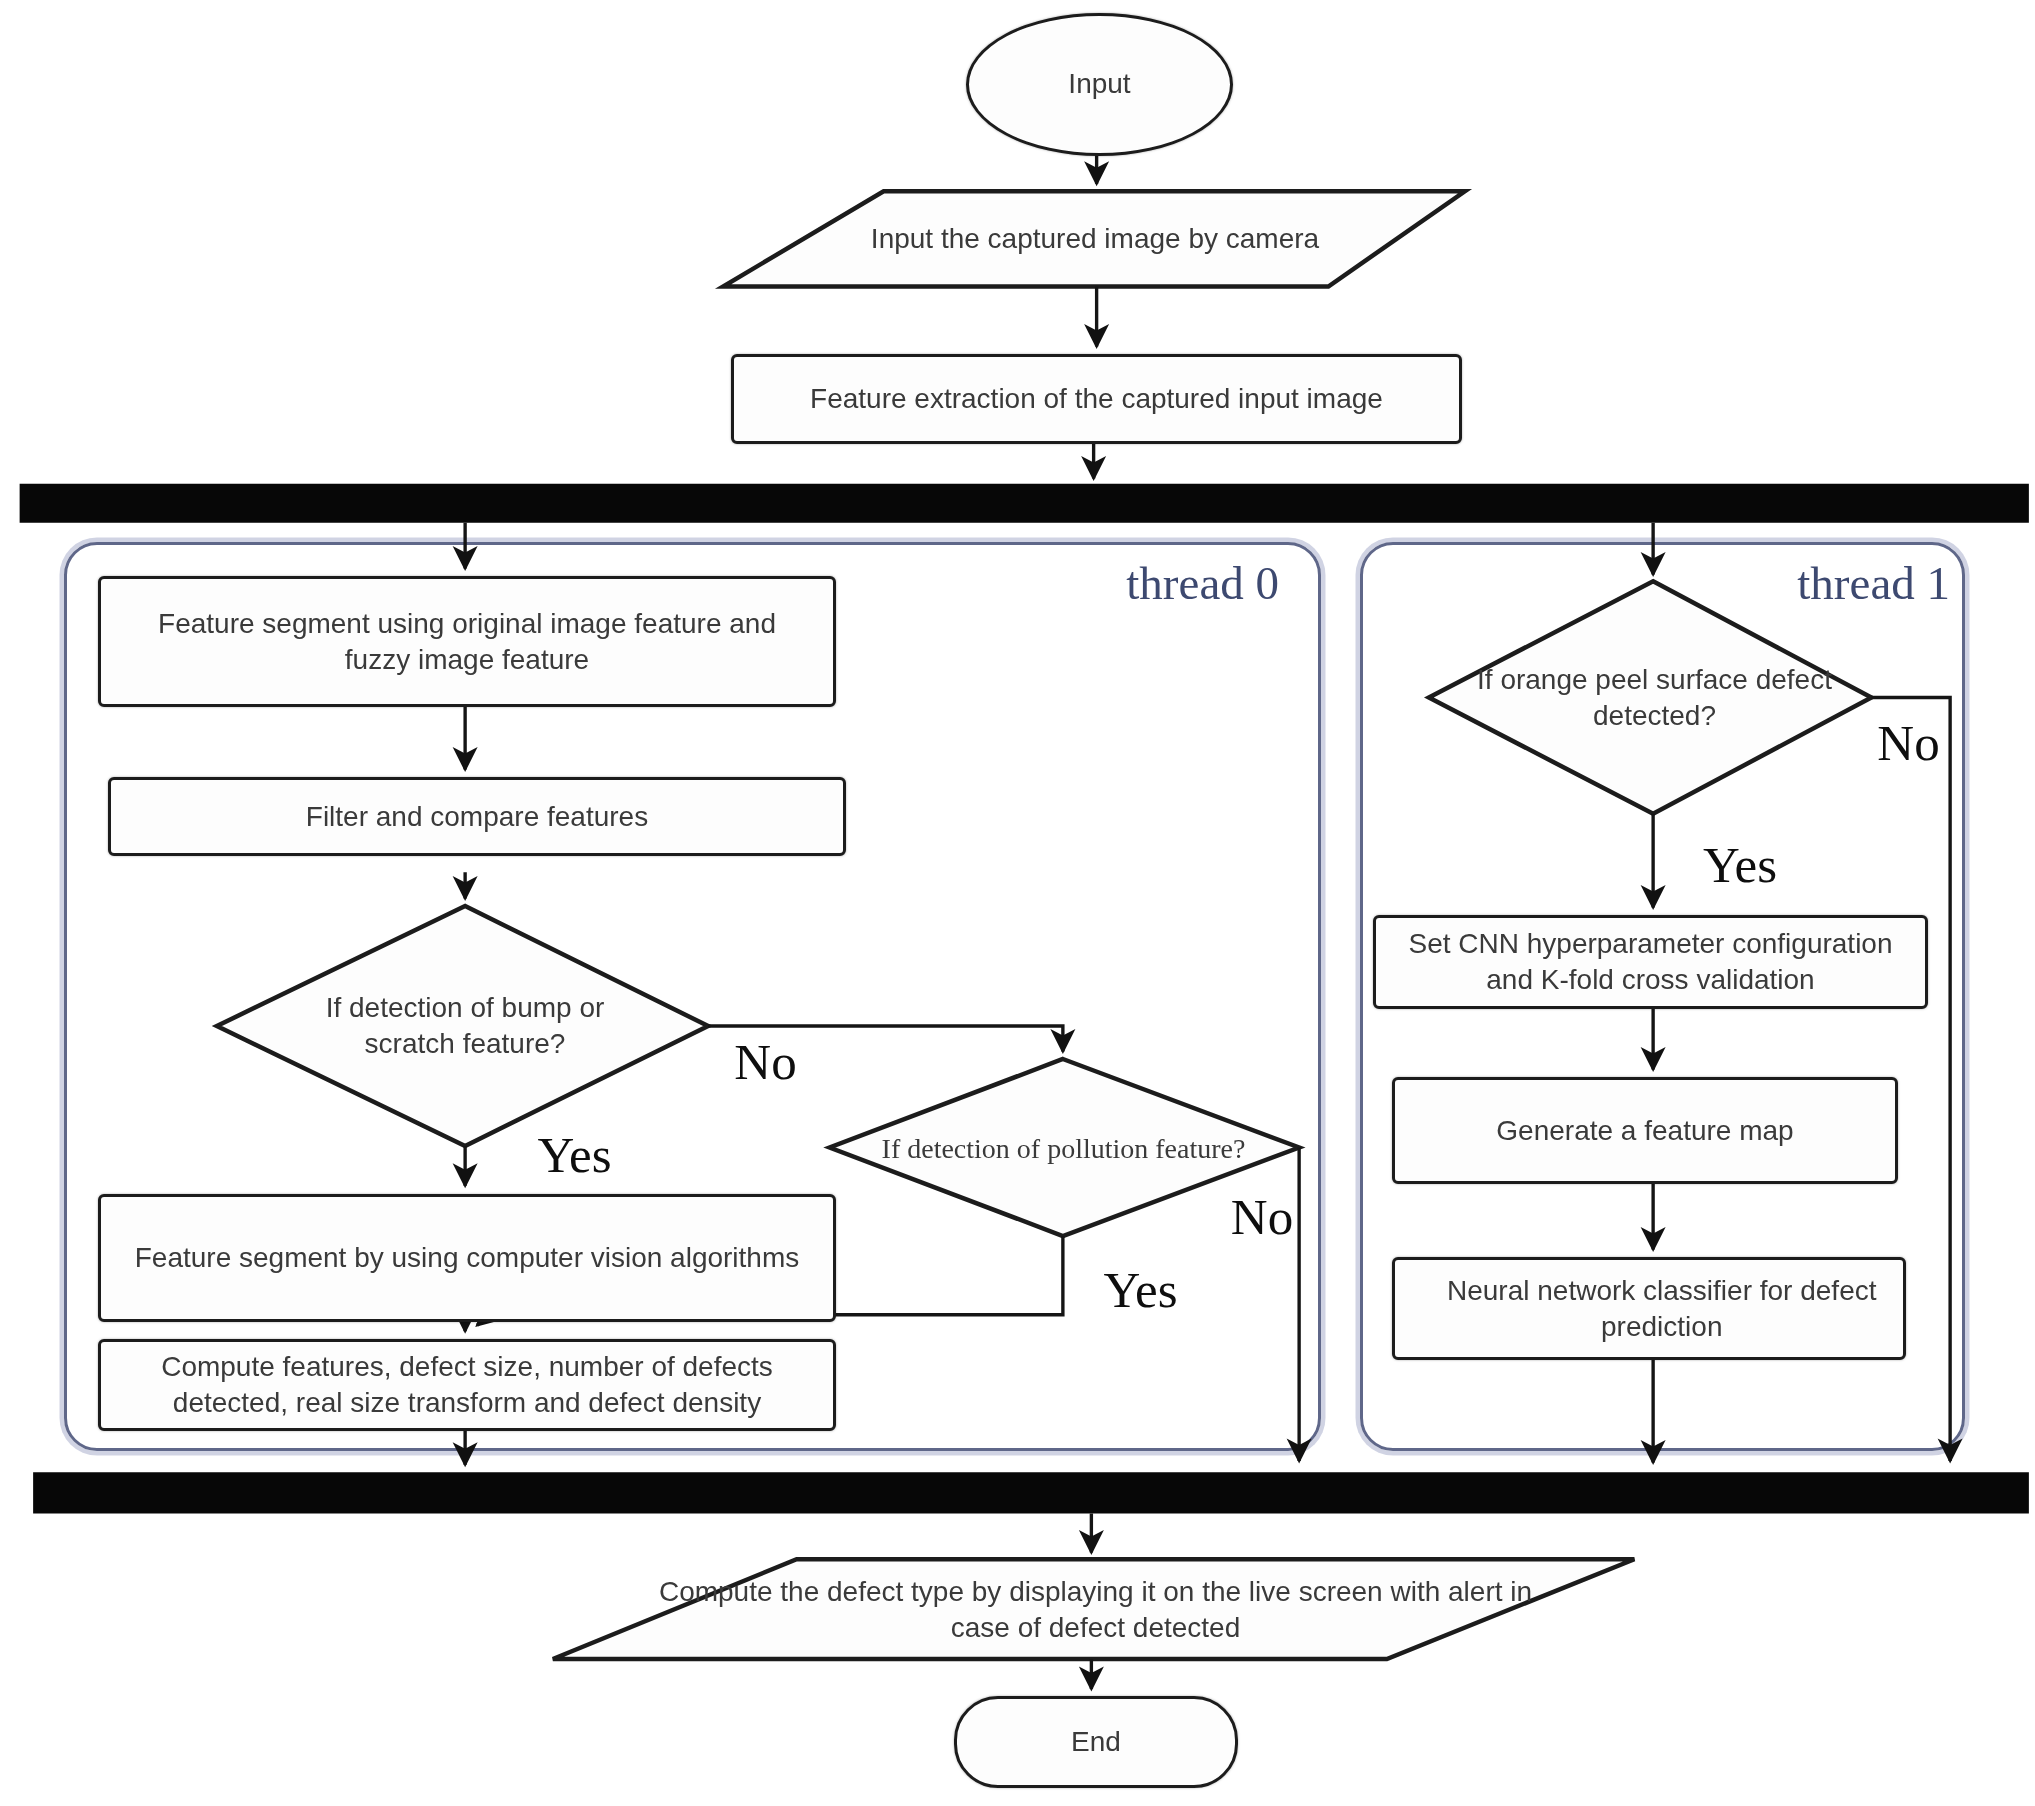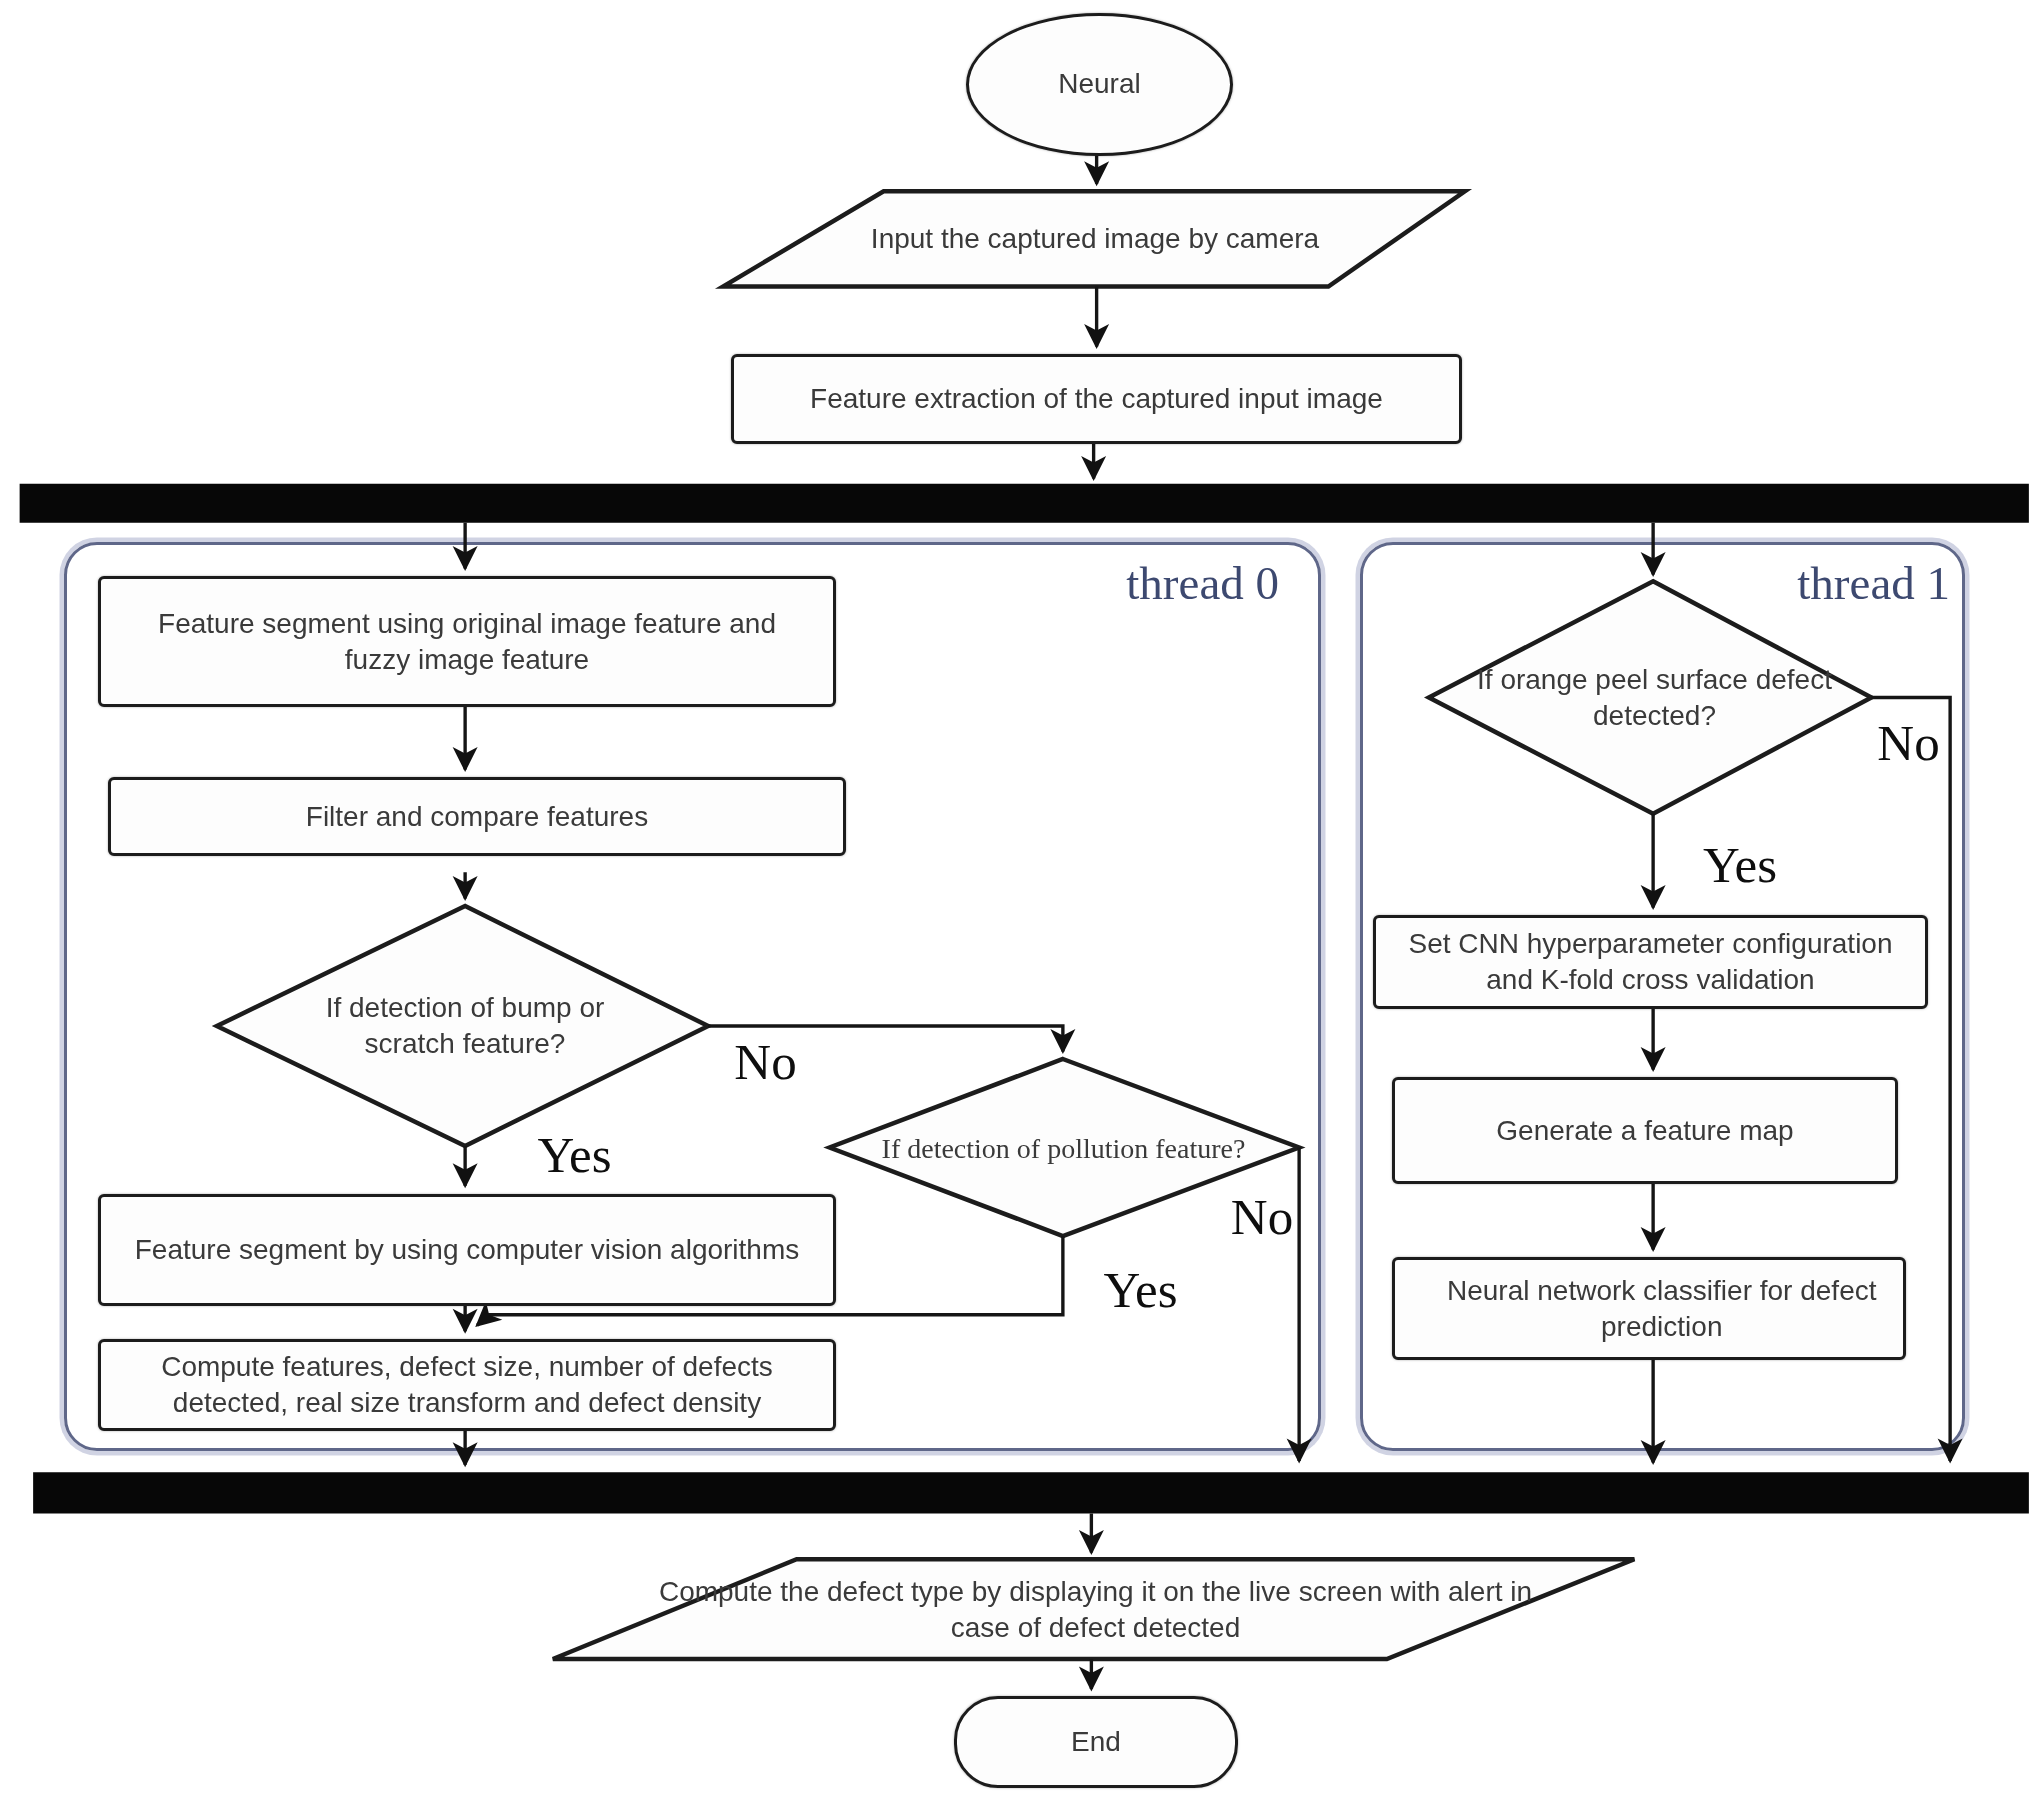--- a/index.html
+++ b/index.html
@@ -114,36 +114,36 @@
     <line x1="2204" y1="1085" x2="2204" y2="1210" stroke="#151515" stroke-width="4.5" marker-end="url(#arrow)"></line>
     <polyline points="2495,930 2600,930 2600,1948" fill="none" stroke="#151515" stroke-width="4.5" marker-end="url(#arrow)"></polyline>
     <line x1="2204" y1="1345" x2="2204" y2="1426" stroke="#151515" stroke-width="4.5" marker-end="url(#arrow)"></line>
     <line x1="2204" y1="1577" x2="2204" y2="1666" stroke="#151515" stroke-width="4.5" marker-end="url(#arrow)"></line>
     <line x1="2204" y1="1812" x2="2204" y2="1950" stroke="#151515" stroke-width="4.5" marker-end="url(#arrow)"></line>
     <line x1="1455" y1="2018" x2="1455" y2="2070" stroke="#151515" stroke-width="4.5" marker-end="url(#arrow)"></line>
     <line x1="1455" y1="2212" x2="1455" y2="2252" stroke="#151515" stroke-width="4.5" marker-end="url(#arrow)"></line>
   </svg>
 
   <div class="node ellipse" style="left:966px; top:12.8px; width:267px; height:143px;">
-    <span>Neural</span>
+    <span>Input</span>
   </div>
 
   <div class="node" style="left:731px; top:354px; width:731px; height:90px;">
     <span>Feature extraction of the captured input image</span>
   </div>
 
   <div class="node" style="left:98px; top:576px; width:738px; height:131px;">
     <span>Feature segment using original image feature and fuzzy image feature</span>
   </div>
 
   <div class="node" style="left:108px; top:777px; width:738px; height:79px;">
     <span>Filter and compare features</span>
   </div>
 
-  <div class="node" style="left:98px; top:1194px; width:738px; height:112px;">
+  <div class="node" style="left:98px; top:1194px; width:738px; height:128px;">
     <span>Feature segment by using computer vision algorithms</span>
   </div>
 
   <div class="node" style="left:98px; top:1339px; width:738px; height:92px; padding:4.5px 10.5px;">
     <span>Compute features, defect size, number of defects detected, real size transform and defect density</span>
   </div>
 
   <div class="node" style="left:1373px; top:915px; width:555px; height:94px; padding:14px 9px;">
     <span>Set CNN hyperparameter configuration and K-fold cross validation</span>
   </div>

